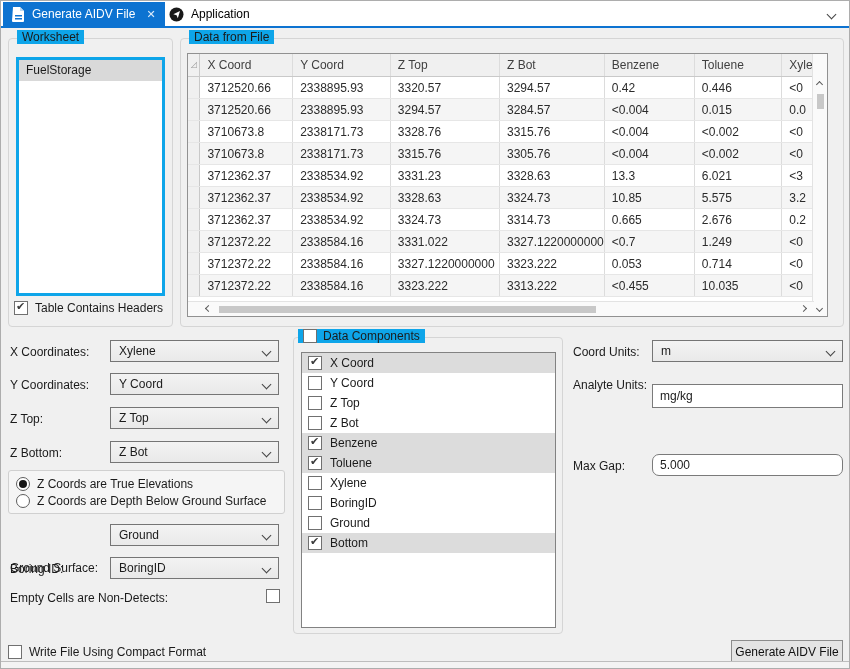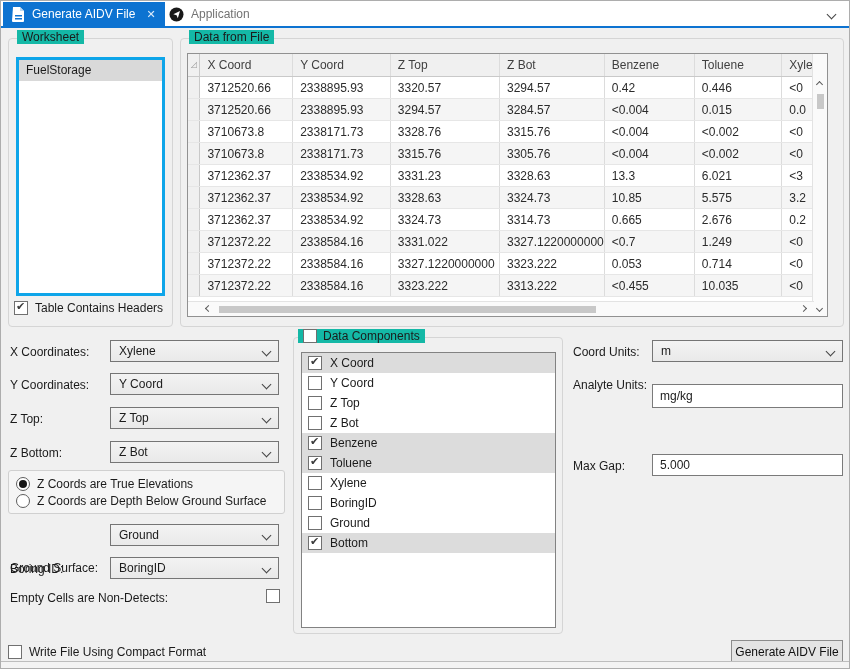--- a/index.html
+++ b/index.html
@@ -7,34 +7,34 @@
   body { font-family:"Liberation Sans", sans-serif; font-size:12px; color:#1b1b1b; background:#e9e9e9; }
   .window { position:relative; width:850px; height:669px; background:#f0f0f0; overflow:hidden;
             box-shadow: inset 0 0 0 1px #adadad; }
 
   
   .tabbar { position:absolute; left:1px; top:1px; right:1px; height:27px; background:#ffffff;
             border-bottom:2px solid #0d73d1; }
   .tab { position:absolute; top:1px; height:24px; display:flex; align-items:center; gap:7px;
          padding:0 9px; cursor:default; }
   .tab.active { left:2px; background:#0d73d1; color:#ffffff; }
-  .tab.inactive { left:159px; color:#737373; }
+  .tab.inactive { left:159px; color:#000000; }
   .tab-close { font-size:11px; color:#dcebfa; margin-left:4px; }
   .tabbar-chevron { position:absolute; right:14px; top:10px; }
 
   .chev { display:inline-block; width:7px; height:7px; border-right:1.4px solid #444;
           border-bottom:1.4px solid #444; transform:rotate(45deg); }
   .chev.up { transform:rotate(-135deg); }
   .chev.left { transform:rotate(135deg); }
   .chev.right { transform:rotate(-45deg); }
   .chev.sm { width:5px; height:5px; border-color:#5a5a5a; }
 
   
   .groupbox { position:absolute; border:1px solid #d5d5d5; border-radius:4px; }
-  .gb-legend { position:absolute; top:-9px; left:8px; background:#14b8a6; padding:0 5px;
+  .gb-legend { position:absolute; top:-9px; left:8px; background:#0ea5e9; padding:0 5px;
                white-space:nowrap; display:flex; align-items:center; gap:6px; }
 
   
   .listbox { position:absolute; background:#fff; border:3px solid #0ea5e9; overflow:hidden; }
   .ws-item { height:21px; line-height:21px; padding-left:7px; }
   .ws-item.sel { background:#d9d9d9; }
 
   
   .grid { position:absolute; left:187px; top:53px; width:641px; height:264px;
           background:#fff; border:1px solid #919191; overflow:hidden; }
@@ -377,21 +377,21 @@
     <span class="cval">m</span>
     <span class="chev"></span>
   </div>
 
   <span class="flabel" style="left:573px; top:378px;">Analyte Units:</span>
   <div class="tinput" style="left:652px; top:384px; width:191px; height:24px;">
     <span>mg/kg</span>
   </div>
 
   <span class="flabel" style="left:573px; top:459px;">Max Gap:</span>
-  <div class="tinput" style="left:652px; top:454px; width:191px;">
+  <div class="tinput" style="left:652px; top:454px; width:191px;border-radius:7px;">
     <span>5.000</span>
   </div>
 
   <div class="cbrow" style="left:8px; top:645px;">
     <span class="cb"></span>
     <span>Write File Using Compact Format</span>
   </div>
   <div class="button" style="left:731px; top:640px; width:112px; height:23px;">
     <span>Generate AIDV File</span>
   </div>

